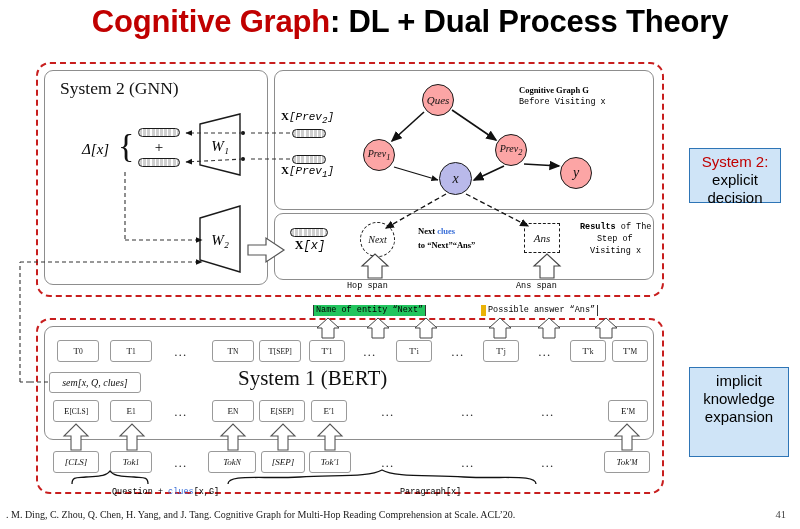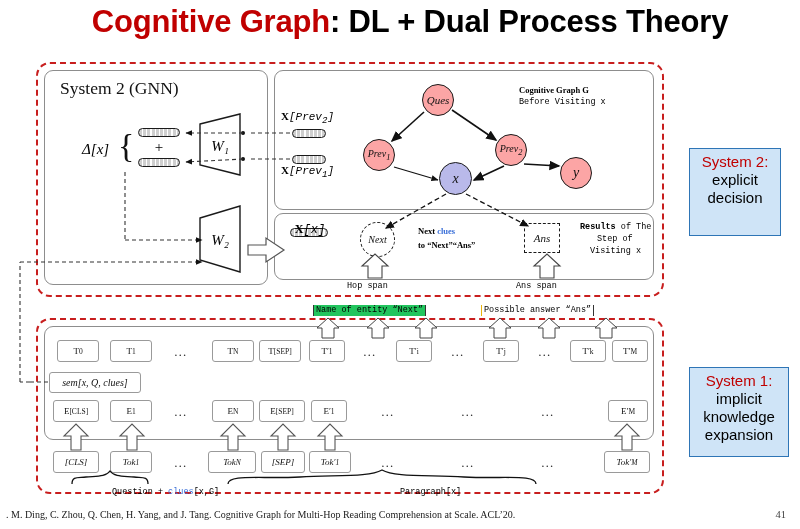--- a/index.html
+++ b/index.html
@@ -122,20 +122,21 @@
 
   <div class="reddash" id="sys2-region"></div>
   <div class="reddash" id="sys1-region"></div>
 
   <div class="panel" id="sys2-panel"></div>
   <div class="panel" id="graph-panel"></div>
   <div class="panel" id="results-panel"></div>
   <div class="panel" id="bert-panel"></div>
 
   <div class="panel-title" id="sys2-title">System 2 (GNN)</div>
+  <div class="panel-title" id="bert-title">System 1 (BERT)</div>
 
   <div style="position:absolute;left:82px;top:141px;font-size:15px;font-style:italic;">Δ[x]</div>
 
   <div style="position:absolute;left:118px;top:129px;font-size:34px;line-height:34px;color:#111;font-family:'Liberation Serif',serif;">{</div>
 
   <div class="vec" style="left:138px;top:128px;width:42px;"></div>
   <div style="position:absolute;left:138px;top:139px;width:42px;text-align:center;font-size:15px;">+</div>
   <div class="vec" style="left:138px;top:158px;width:42px;"></div>
 
   <div class="trap" style="left:198px;top:112px;width:44px;height:65px;">
@@ -165,38 +166,38 @@
   <div class="node" style="left:495px;top:134px;width:32px;height:32px;font-size:10px;">
       <span>Prev<sub>2</sub></span>
     </div>
   <div class="node" style="left:363px;top:139px;width:32px;height:32px;font-size:10px;">
       <span>Prev<sub>1</sub></span>
     </div>
   <div class="node fill" style="left:439px;top:162px;width:33px;height:33px;font-size:14px;">x</div>
   <div class="node" style="left:560px;top:157px;width:32px;height:32px;font-size:14px;">y</div>
 
   <div class="vec" style="left:290px;top:228px;width:38px;"></div>
-  <div style="position:absolute;left:284px;top:222px;font-size:12px;width:52px;text-align:center;"><b>X</b><span class="mi">[x]</span></div>
+  <div style="position:absolute;left:284px;top:238px;font-size:12px;width:52px;text-align:center;"><b>X</b><span class="mi">[x]</span></div>
 
   <div class="node dashed" style="left:360px;top:222px;width:35px;height:35px;font-size:10px;">Next</div>
 
   <div class="mono b" style="left:418px;top:226px;"><span>Next </span><span style="color:#3a6fd8">clues</span></div>
   <div class="mono b" style="left:418px;top:240px;">to “Next”“Ans”</div>
 
   <div class="boxnode" style="left:524px;top:223px;width:36px;height:30px;">Ans</div>
 
   <div class="mono" style="left:580px;top:222px;"><b>Results</b><span> of The</span></div>
   <div class="mono" style="left:597px;top:234px;">Step of</div>
   <div class="mono" style="left:590px;top:246px;">Visiting x</div>
 
   <div class="mono" style="left:347px;top:281px;">Hop span</div>
   <div class="mono" style="left:516px;top:281px;">Ans span</div>
 
   <div class="mono" style="left:313px;top:305px;border-left:1px solid #333;border-right:1px solid #333;padding:0 2px;background:#22c55e;">Name of entity “Next”</div>
-  <div class="mono" style="left:481px;top:305px;border-left:1px solid #eab308;border-right:1px solid #333;padding:0 2px;background:#fff;">Possible answer “Ans”</div>
+  <div class="mono" style="left:481px;top:305px;border-left:5px solid #eab308;border-right:1px solid #333;padding:0 2px;background:#fff;">Possible answer “Ans”</div>
 
   <div class="tok" style="left:57px;top:340px;width:42px;height:22px;">T<sub>0</sub></div>
   <div class="tok" style="left:110px;top:340px;width:42px;height:22px;">T<sub>1</sub></div>
   <div class="dots" style="left:160px;top:341px;width:42px;height:22px;">…</div>
   <div class="tok" style="left:212px;top:340px;width:42px;height:22px;">T<sub>N</sub></div>
   <div class="tok" style="left:259px;top:340px;width:42px;height:22px;">T<sub>[SEP]</sub></div>
   <div class="tok" style="left:309px;top:340px;width:36px;height:22px;">T′<sub>1</sub></div>
   <div class="dots" style="left:352px;top:341px;width:36px;height:22px;">…</div>
   <div class="tok" style="left:396px;top:340px;width:36px;height:22px;">T′<sub>i</sub></div>
   <div class="dots" style="left:440px;top:341px;width:36px;height:22px;">…</div>
@@ -225,28 +226,27 @@
   <div class="tok" style="left:261px;top:451px;width:44px;height:22px;font-style:italic;">[SEP]</div>
   <div class="tok" style="left:309px;top:451px;width:42px;height:22px;font-style:italic;">Tok′<sub>1</sub></div>
   <div class="dots" style="left:370px;top:452px;width:36px;height:22px;">…</div>
   <div class="dots" style="left:450px;top:452px;width:36px;height:22px;">…</div>
   <div class="dots" style="left:530px;top:452px;width:36px;height:22px;">…</div>
   <div class="tok" style="left:604px;top:451px;width:46px;height:22px;font-style:italic;">Tok′<sub>M</sub></div>
 
   <div class="mono" style="left:112px;top:487px;"><span>Question + </span><span style="color:#3a6fd8">clues</span><span>[x,G]</span></div>
   <div class="mono" style="left:400px;top:487px;">Paragraph[x]</div>
 
-  <div class="callout" style="left:689px;top:148px;width:92px;height:88px;">
+  <div class="callout" style="left:689px;top:148px;width:92px;height:55px;">
     <span class="hd">System 2:</span>
     <span>explicit</span><br>
     <span>decision</span>
   </div>
 
   <div class="callout" style="left:689px;top:367px;width:100px;height:90px;">
-    <span class="hd">System 1:</span>
     <span>implicit</span><br>
     <span>knowledge</span><br>
     <span>expansion</span>
   </div>
 
   <svg class="overlay">
     <defs>
       <marker id="ah" markerWidth="7" markerHeight="7" refX="6" refY="3" orient="auto">
         <path d="M0,0 L7,3 L0,6 z" fill="#111"></path>
       </marker>

